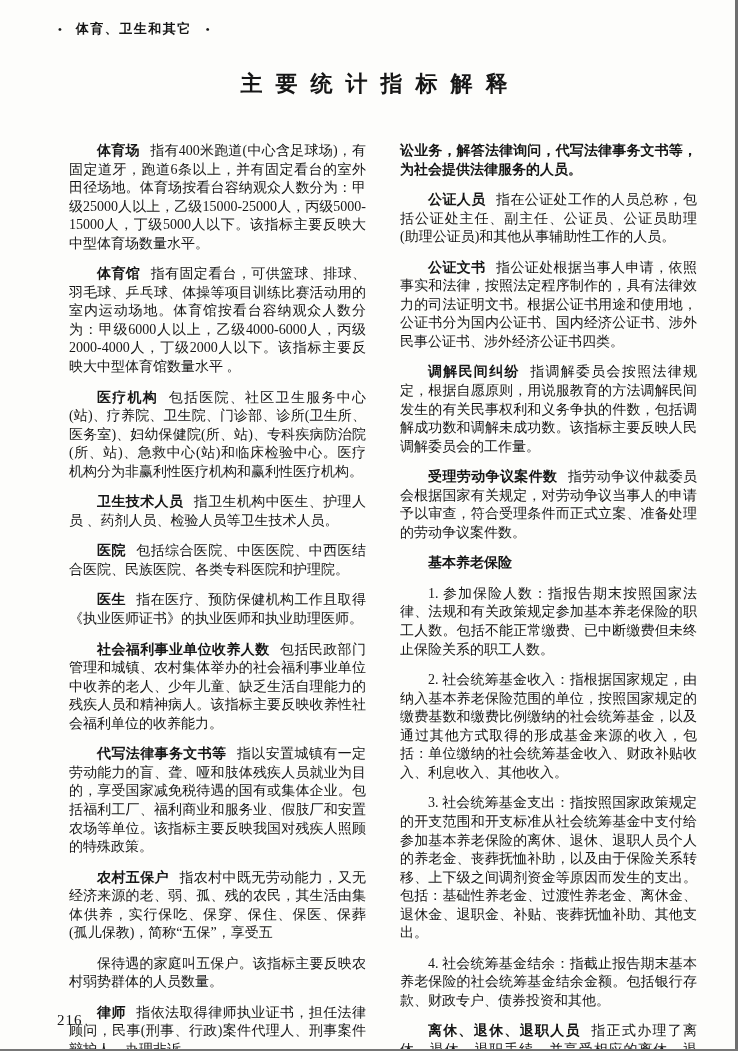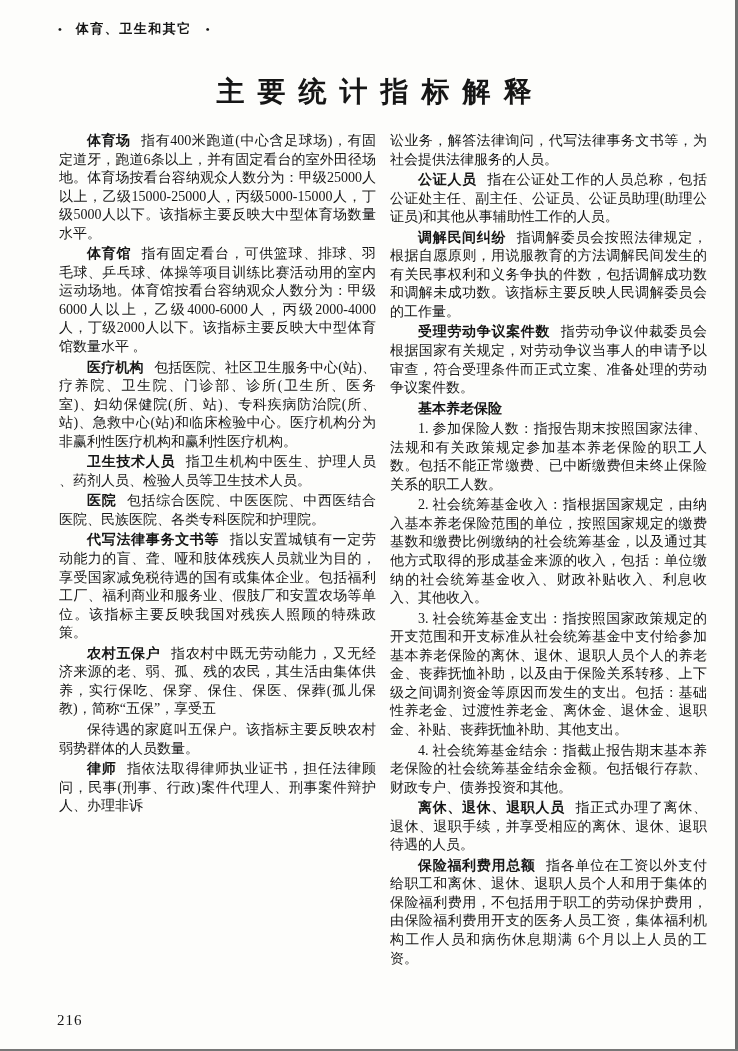--- a/index.html
+++ b/index.html
@@ -16,35 +16,35 @@
   .edge-bottom{position:absolute;left:0;bottom:0;width:100%;height:2px;background:#777;}
   .running-head{
     position:absolute;top:20px;left:58px;
     font-size:13px;font-weight:bold;letter-spacing:1.5px;
     display:flex;align-items:center;gap:14px;
   }
   .running-head .bullet{font-size:11px;letter-spacing:0;}
   .doc-title{
     position:absolute;top:54px;left:0;width:100%;
     text-align:center;
-    font-size:28px;font-weight:bold;
+    font-size:22px;font-weight:bold;
     letter-spacing:13px;padding-left:23px;
     box-sizing:border-box;
   }
   .columns{
     position:absolute;top:130px;left:57px;
     display:flex;gap:10px;
   }
   .col{
     width:321px;
     font-size:14px;line-height:18.55px;
     text-align:justify;
   }
-  .col p{margin:2px;text-indent:2em;}
-  .col p.noindent{text-indent:0;}
+  .col p{margin:12px;text-indent:2em;}
+  .col p.noindent{text-indent:0;font-weight:bold;}
   .term{font-weight:bold;padding-right:0.75em;}
   .page-number{
     position:absolute;left:57px;top:1012px;
     font-size:15px;letter-spacing:1px;
   }
 </style>
 </head>
 <body>
 
 <div class="page">
@@ -57,28 +57,31 @@
 
   <h1 class="doc-title">主要统计指标解释</h1>
 
   <div class="columns">
     <div class="col" id="col-left">
         <p class="para"><b class="term">体育场</b>指有400米跑道(中心含足球场)，有固定道牙，跑道6条以上，并有固定看台的室外田径场地。体育场按看台容纳观众人数分为：甲级25000人以上，乙级15000-25000人，丙级5000-15000人，丁级5000人以下。该指标主要反映大中型体育场数量水平。</p>
         <p class="para"><b class="term">体育馆</b>指有固定看台，可供篮球、排球、羽毛球、乒乓球、体操等项目训练比赛活动用的室内运动场地。体育馆按看台容纳观众人数分为：甲级6000人以上，乙级4000-6000人，丙级2000-4000人，丁级2000人以下。该指标主要反映大中型体育馆数量水平 。</p>
         <p class="para"><b class="term">医疗机构</b>包括医院、社区卫生服务中心(站)、疗养院、卫生院、门诊部、诊所(卫生所、医务室)、妇幼保健院(所、站)、专科疾病防治院(所、站)、急救中心(站)和临床检验中心。医疗机构分为非赢利性医疗机构和赢利性医疗机构。</p>
         <p class="para"><b class="term">卫生技术人员</b>指卫生机构中医生、护理人员 、药剂人员、检验人员等卫生技术人员。</p>
         <p class="para"><b class="term">医院</b>包括综合医院、中医医院、中西医结合医院、民族医院、各类专科医院和护理院。</p>
+        <p class="para"><b class="term">医生</b>指在医疗、预防保健机构工作且取得《执业医师证书》的执业医师和执业助理医师。</p>
+        <p class="para"><b class="term">社会福利事业单位收养人数</b>包括民政部门管理和城镇、农村集体举办的社会福利事业单位中收养的老人、少年儿童、缺乏生活自理能力的残疾人员和精神病人。该指标主要反映收养性社会福利单位的收养能力。</p>
         <p class="para"><b class="term">代写法律事务文书等</b>指以安置城镇有一定劳动能力的盲、聋、哑和肢体残疾人员就业为目的，享受国家减免税待遇的国有或集体企业。包括福利工厂、福利商业和服务业、假肢厂和安置农场等单位。该指标主要反映我国对残疾人照顾的特殊政策。</p>
         <p class="para"><b class="term">农村五保户</b>指农村中既无劳动能力，又无经济来源的老、弱、孤、残的农民，其生活由集体供养，实行保吃、保穿、保住、保医、保葬(孤儿保教)，简称“五保”，享受五</p>
         <p class="para">保待遇的家庭叫五保户。该指标主要反映农村弱势群体的人员数量。</p>
         <p class="para"><b class="term">律师</b>指依法取得律师执业证书，担任法律顾问，民事(刑事、行政)案件代理人、刑事案件辩护人、办理非诉</p>
       </div>
     <div class="col" id="col-right">
         <p class="para noindent">讼业务，解答法律询问，代写法律事务文书等，为社会提供法律服务的人员。</p>
         <p class="para"><b class="term">公证人员</b>指在公证处工作的人员总称，包括公证处主任、副主任、公证员、公证员助理(助理公证员)和其他从事辅助性工作的人员。</p>
+        <p class="para"><b class="term">公证文书</b>指公证处根据当事人申请，依照事实和法律，按照法定程序制作的，具有法律效力的司法证明文书。根据公证书用途和使用地，公证书分为国内公证书、国内经济公证书、涉外民事公证书、涉外经济公证书四类。</p>
         <p class="para"><b class="term">调解民间纠纷</b>指调解委员会按照法律规定，根据自愿原则，用说服教育的方法调解民间发生的有关民事权利和义务争执的件数，包括调解成功数和调解未成功数。该指标主要反映人民调解委员会的工作量。</p>
         <p class="para"><b class="term">受理劳动争议案件数</b>指劳动争议仲裁委员会根据国家有关规定，对劳动争议当事人的申请予以审查，符合受理条件而正式立案、准备处理的劳动争议案件数。</p>
         <p class="para"><b class="term">基本养老保险</b></p>
         <p class="para">1. 参加保险人数：指报告期末按照国家法律、法规和有关政策规定参加基本养老保险的职工人数。包括不能正常缴费、已中断缴费但未终止保险关系的职工人数。</p>
         <p class="para">2. 社会统筹基金收入：指根据国家规定，由纳入基本养老保险范围的单位，按照国家规定的缴费基数和缴费比例缴纳的社会统筹基金，以及通过其他方式取得的形成基金来源的收入，包括：单位缴纳的社会统筹基金收入、财政补贴收入、利息收入、其他收入。</p>
         <p class="para">3. 社会统筹基金支出：指按照国家政策规定的开支范围和开支标准从社会统筹基金中支付给参加基本养老保险的离休、退休、退职人员个人的养老金、丧葬抚恤补助，以及由于保险关系转移、上下级之间调剂资金等原因而发生的支出。包括：基础性养老金、过渡性养老金、离休金、退休金、退职金、补贴、丧葬抚恤补助、其他支出。</p>
         <p class="para">4. 社会统筹基金结余：指截止报告期末基本养老保险的社会统筹基金结余金额。包括银行存款、财政专户、债券投资和其他。</p>
         <p class="para"><b class="term">离休、退休、退职人员</b>指正式办理了离休、退休、退职手续，并享受相应的离休、退休、退职待遇的人员。</p>
         <p class="para"><b class="term">保险福利费用总额</b>指各单位在工资以外支付给职工和离休、退休、退职人员个人和用于集体的保险福利费用，不包括用于职工的劳动保护费用，由保险福利费用开支的医务人员工资，集体福利机构工作人员和病伤休息期满 6个月以上人员的工资。</p>
       </div>

